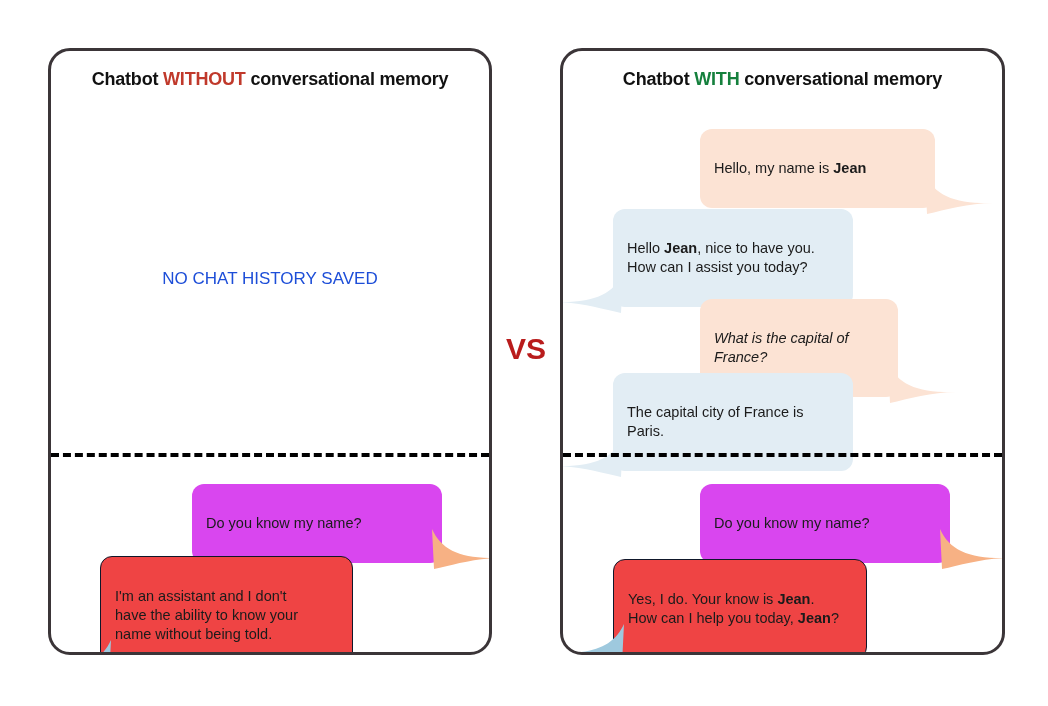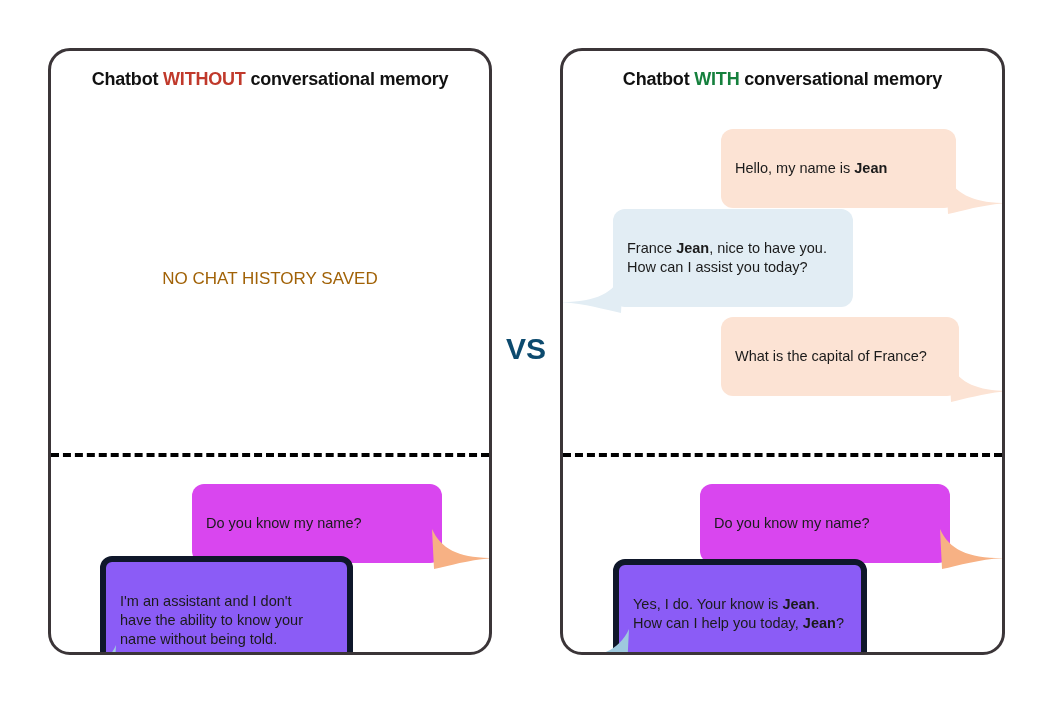--- a/index.html
+++ b/index.html
@@ -47,31 +47,31 @@
   }
 
   
   #vs-label{
     position:absolute;
     left:492px;width:68px;
     top:332px;
     text-align:center;
     font-size:30px;
     font-weight:bold;
-    color:#0c4a6e;
+    color:#b91c1c;
     letter-spacing:0px;
   }
 
   
   #no-history{
     position:absolute;
     left:0;right:0;top:218px;
     text-align:center;
     font-size:17px;
-    color:#a16207;
+    color:#1d4ed8;
   }
 
   
   .bubble{
     position:absolute;
     box-sizing:border-box;
     border-radius:12px;
     font-size:14.5px;
     line-height:19px;
     color:#1b1b1b;
@@ -83,26 +83,26 @@
   
   .tail{
     position:absolute;
     width:72px;height:44px;
     pointer-events:none;
   }
   .tail.right{left:100%;margin-left:-10px;bottom:-6px;}
   .tail.left{right:100%;margin-right:-10px;bottom:-6px;}
 
   
-  .b-user-pale{background:#fce3d4;margin-left:21px;}
+  .b-user-pale{background:#fce3d4;}
   .b-bot-pale{background:#e2edf4;}
 
   
   .b-user-strong{background:#d946ef;}
-  .b-bot-strong{background:#8b5cf6;border:6px solid #0f172a;}
+  .b-bot-strong{background:#ef4444;border:1px solid #0f172a;}
 </style>
 </head>
 <body>
 
 <div class="stage">
 
   <div class="panel" id="panel-left">
 
     <div class="panel-title"><span>Chatbot </span><span class="t-without">WITHOUT</span><span> conversational memory</span></div>
 
@@ -135,34 +135,41 @@
     <div class="panel-title"><span>Chatbot </span><span class="t-with">WITH</span><span> conversational memory</span></div>
 
     <div class="bubble b-user-pale" style="left:137px;top:78px;width:235px;">
       <span>Hello, my name is </span><b>Jean</b><span></span>
       <svg class="tail right" viewBox="0 0 72 44">
         <path d="M0 4 C 10 26, 30 34, 68 33 C 44 33, 20 40, 2 44 Z" fill="#fce3d4"></path>
       </svg>
     </div>
 
     <div class="bubble b-bot-pale" style="left:50px;top:158px;width:240px;">
-      <span>France </span><b>Jean</b><span>, nice to have you.
+      <span>Hello </span><b>Jean</b><span>, nice to have you.
 How can I assist you today?</span>
       <svg class="tail left" viewBox="0 0 72 44">
         <path d="M72 4 C 62 26, 42 34, 4 33 C 28 33, 52 40, 70 44 Z" fill="#e2edf4"></path>
       </svg>
     </div>
 
-    <div class="bubble b-user-pale" style="left:137px;top:266px;width:238px;">
+    <div class="bubble b-user-pale" style="left:137px;top:248px;width:198px;font-style:italic;">
       <span>What is the capital of France?</span>
       <svg class="tail right" viewBox="0 0 72 44">
         <path d="M0 4 C 10 26, 30 34, 68 33 C 44 33, 20 40, 2 44 Z" fill="#fce3d4"></path>
       </svg>
     </div>
 
+    <div class="bubble b-bot-pale" style="left:50px;top:322px;width:240px;">
+      <span>The capital city of France is
+Paris.</span>
+      <svg class="tail left" viewBox="0 0 72 44">
+        <path d="M72 4 C 62 26, 42 34, 4 33 C 28 33, 52 40, 70 44 Z" fill="#e2edf4"></path>
+      </svg>
+    </div>
 
     <div class="divider"></div>
 
     <div class="bubble b-user-strong" style="left:137px;top:433px;width:250px;">
       <span>Do you know my name?</span>
       <svg class="tail right" viewBox="0 0 72 44">
         <path d="M0 4 C 10 26, 30 34, 68 33 C 44 33, 20 40, 2 44 Z" fill="#f7b184"></path>
       </svg>
     </div>
 

